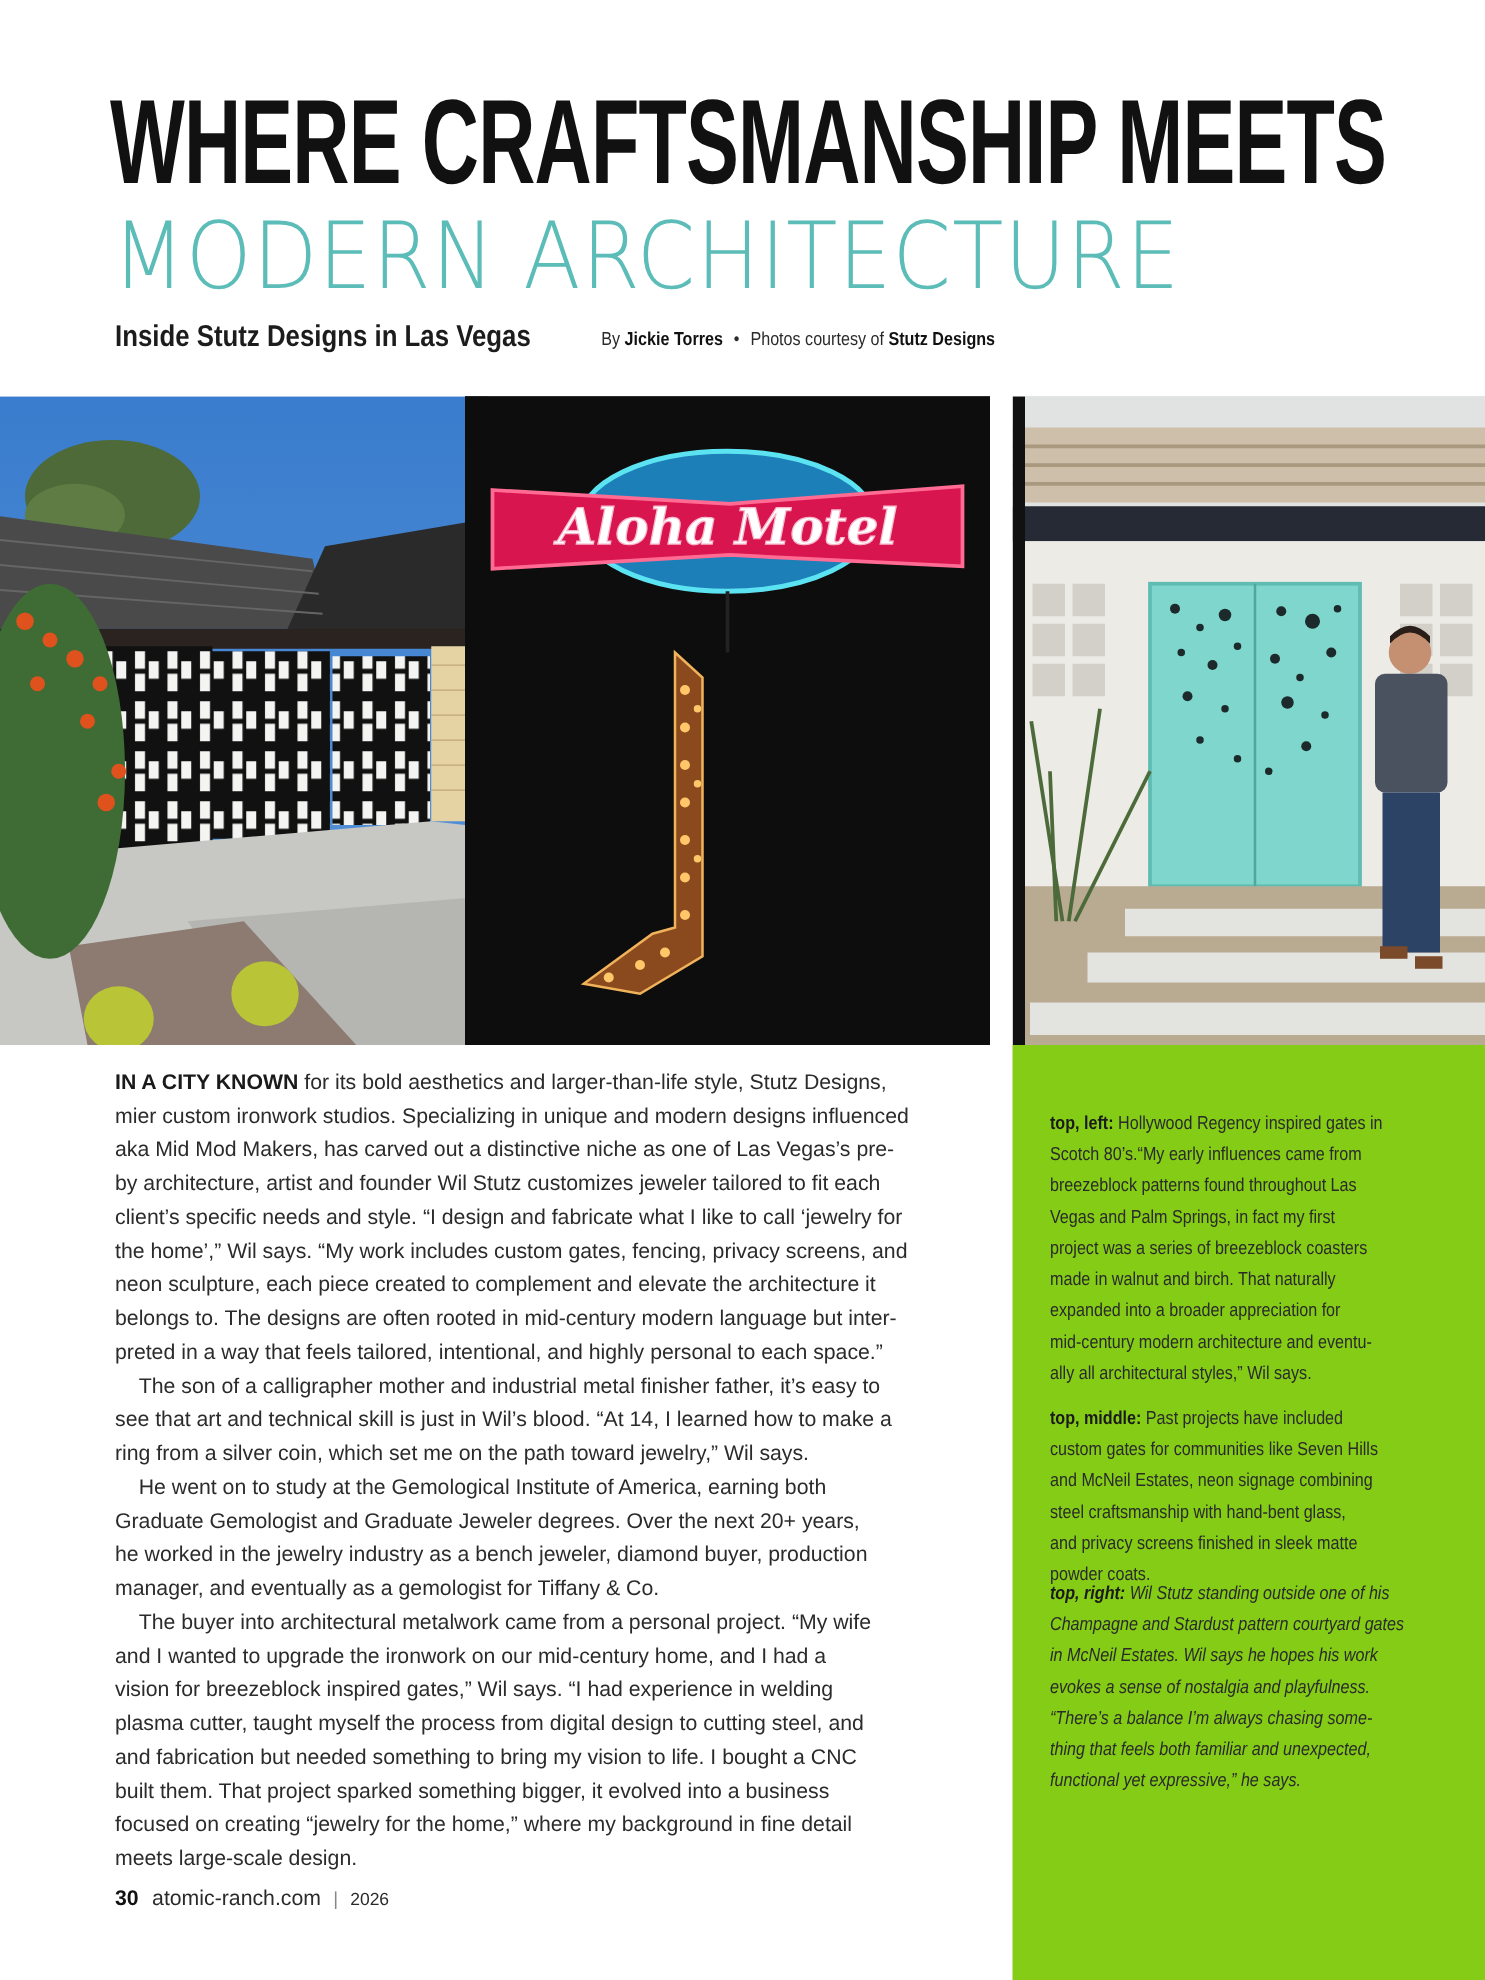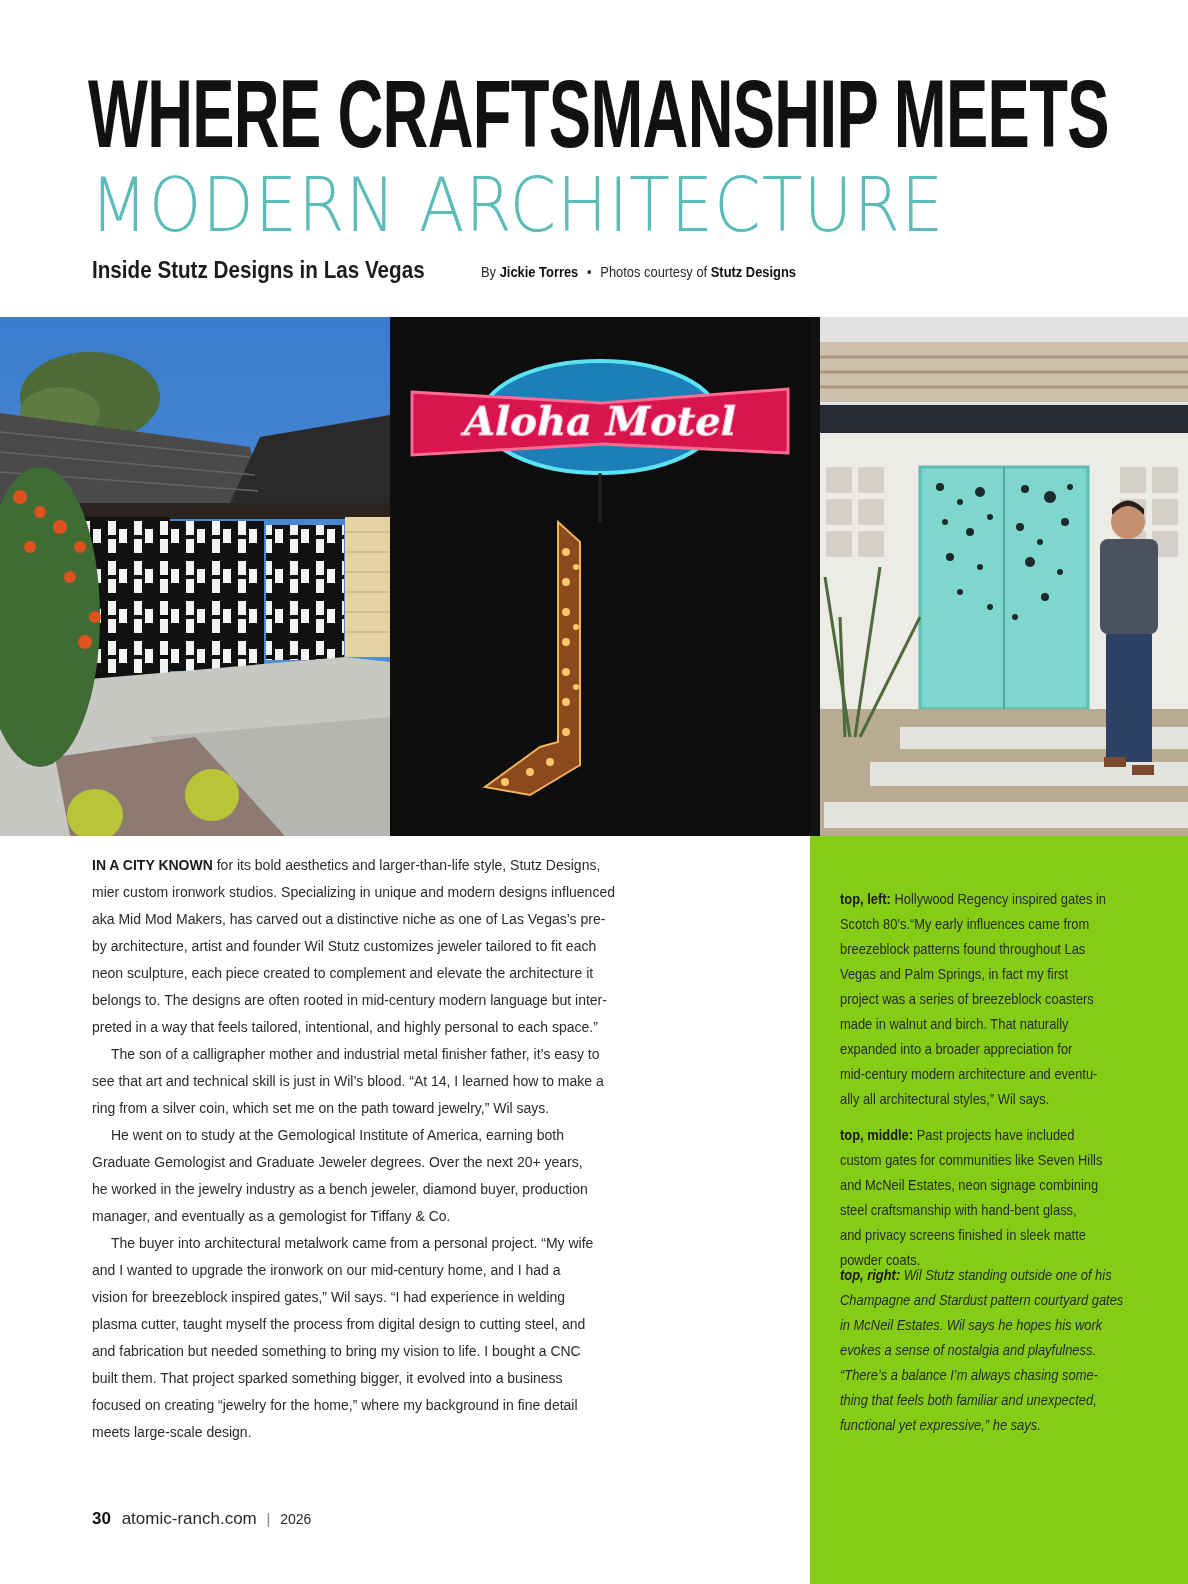--- a/index.html
+++ b/index.html
@@ -31,28 +31,28 @@
     position: absolute; left: 481px; top: 263px;
     font-size: 15px; line-height: 18px; color: #2a2a2a; white-space: nowrap;
     transform: scaleX(0.86); transform-origin: left top;
   }
   .byline b { font-weight: 700; color: #111; }
   .byline .dot { margin: 0 6px; }
 
   
   .photo { position: absolute; top: 317px; height: 519px; overflow: hidden; }
   .photo-left  { left: 0; width: 390px; }
-  .photo-mid   { left: 390px; width: 420px; background: #0c0c0c; }
+  .photo-mid   { left: 372px; width: 420px; background: #0c0c0c; }
   .photo-right { left: 810px; width: 378px; background: #dedfdc; }
   .photo svg { display: block; width: 100%; height: 100%; }
 
   
   .body-col {
     position: absolute; left: 92px; top: 852px; width: 690px;
-    font-size: 14px; line-height: 27px; color: #2b2b2b;
+    font-size: 17px; line-height: 27px; color: #2b2b2b;
     text-align: left;
   }
   .body-col p { margin: 0; }
   .body-col .lead { font-weight: 700; color: #1a1a1a; }
   .body-col .ln { display: block; white-space: nowrap; }
 
   
   .sidebar {
     position: absolute; left: 810px; top: 836px; width: 378px; height: 782px;
     background: #84cc16;
@@ -255,20 +255,22 @@
     <rect x="322" y="448" width="22" height="10" fill="#7a4a2a"></rect>
   </svg>
 </div>
 
 <article class="body-col">
   <p>
     <span class="ln"><span class="lead">IN A CITY KNOWN</span><span> for its bold aesthetics and larger-than-life style, Stutz Designs,</span></span>
     <span class="ln">mier custom ironwork studios. Specializing in unique and modern designs influenced</span>
     <span class="ln">aka Mid Mod Makers, has carved out a distinctive niche as one of Las Vegas’s pre-</span>
     <span class="ln">by architecture, artist and founder Wil Stutz customizes jeweler tailored to fit each</span>
+    <span class="ln">client’s specific needs and style. “I design and fabricate what I like to call ‘jewelry for</span>
+    <span class="ln">the home’,” Wil says. “My work includes custom gates, fencing, privacy screens, and</span>
     <span class="ln">neon sculpture, each piece created to complement and elevate the architecture it</span>
     <span class="ln">belongs to. The designs are often rooted in mid-century modern language but inter-</span>
     <span class="ln">preted in a way that feels tailored, intentional, and highly personal to each space.”</span>
   </p>
   <p>
     <span class="ln" style="padding-left:19px">The son of a calligrapher mother and industrial metal finisher father, it’s easy to</span>
     <span class="ln">see that art and technical skill is just in Wil’s blood. “At 14, I learned how to make a</span>
     <span class="ln">ring from a silver coin, which set me on the path toward jewelry,” Wil says.</span>
   </p>
   <p>

